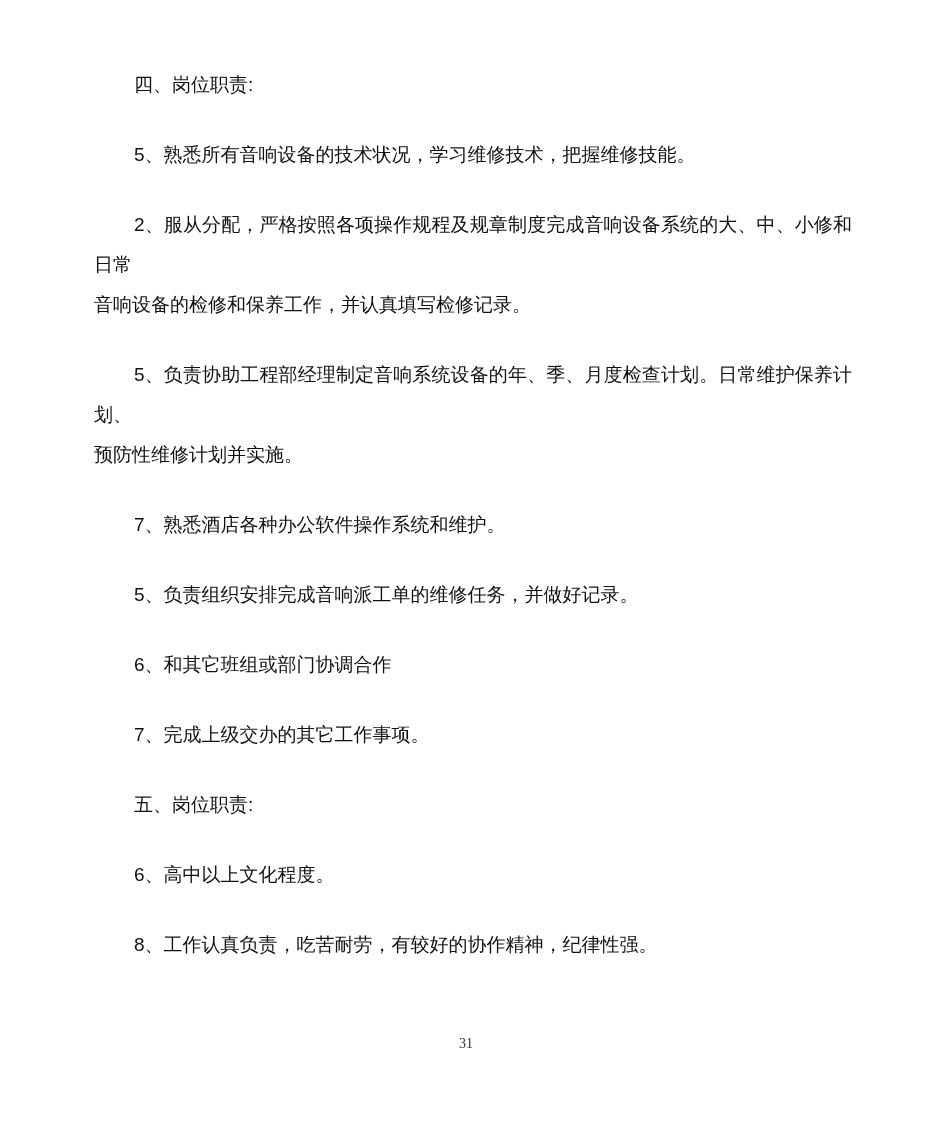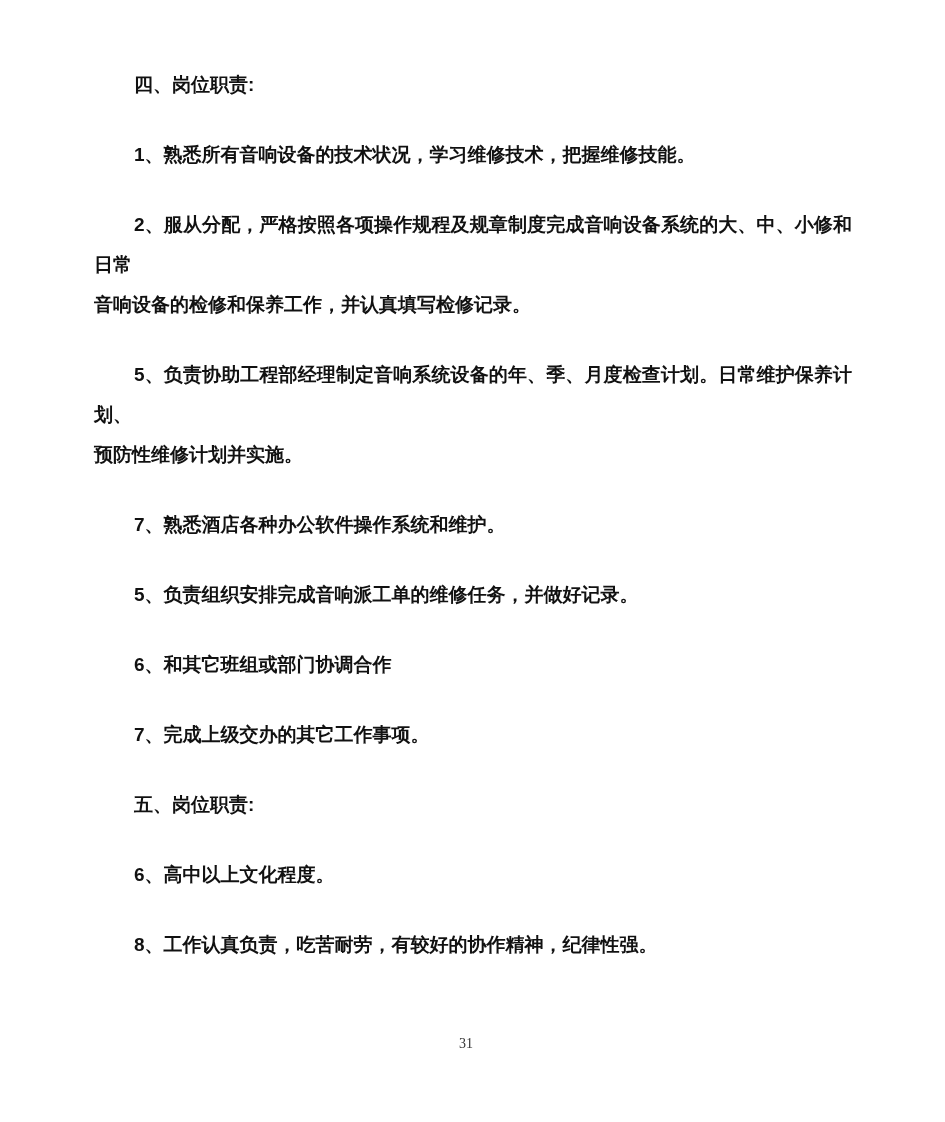--- a/index.html
+++ b/index.html
@@ -18,42 +18,41 @@
       width: 758px;
     }
     .para {
       margin: 0 0 30px 0;
       font-size: 19px;
       line-height: 40px;
       color: #111111;
       text-indent: 40px;
       white-space: pre-wrap;
       text-align: justify;
-      font-weight: bold;
     }
     .page-number {
       position: absolute;
       top: 1036px;
       left: 0;
       width: 932px;
       text-align: center;
       font-family: "Liberation Serif", serif;
       font-size: 14px;
       color: #333333;
     }
   </style>
 </head>
 <body>
 
 <div class="page">
   <div class="content">
 
     <p class="para">四、岗位职责:</p>
 
-    <p class="para">1、熟悉所有音响设备的技术状况，学习维修技术，把握维修技能。</p>
+    <p class="para">5、熟悉所有音响设备的技术状况，学习维修技术，把握维修技能。</p>
 
     <p class="para">2、服从分配，严格按照各项操作规程及规章制度完成音响设备系统的大、中、小修和日常
 音响设备的检修和保养工作，并认真填写检修记录。</p>
 
     <p class="para">5、负责协助工程部经理制定音响系统设备的年、季、月度检查计划。日常维护保养计划、
 预防性维修计划并实施。</p>
 
     <p class="para">7、熟悉酒店各种办公软件操作系统和维护。</p>
 
     <p class="para">5、负责组织安排完成音响派工单的维修任务，并做好记录。</p>

